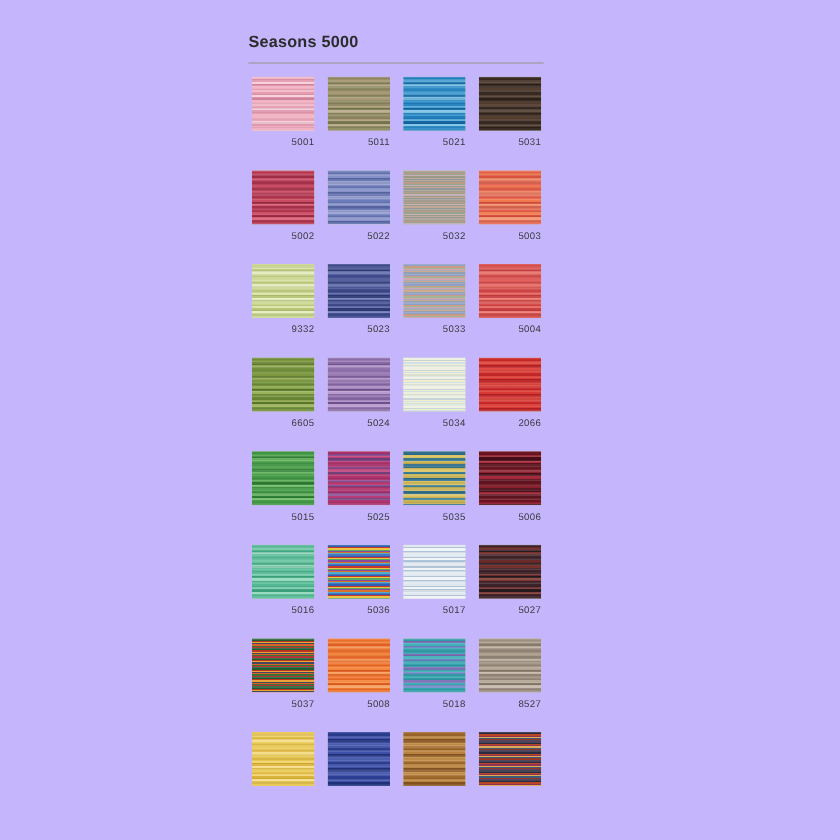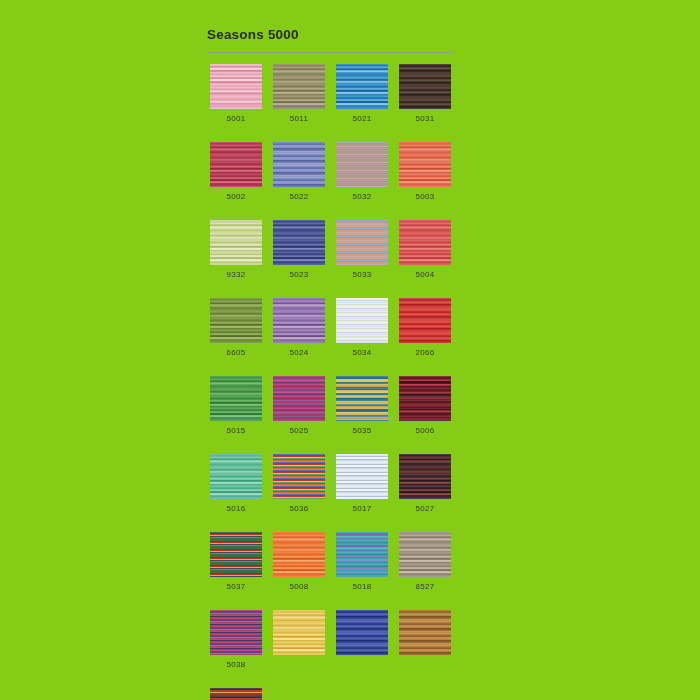--- a/index.html
+++ b/index.html
@@ -12,21 +12,21 @@
     height: 700px;
     overflow: hidden;
     font-family: "Liberation Sans", sans-serif;
     -webkit-font-smoothing: antialiased;
   }
 
   #catalog-page {
     position: relative;
     width: 700px;
     height: 700px;
-    background: #84cc16;
+    background: #c4b5fd;
   }
 
   #catalog-header {
     position: absolute;
     left: 207px;
     top: 27px;
     width: 246px;
   }
 
   #catalog-title {
@@ -86,21 +86,21 @@
       rgba(0,0,0,0.07) 2px,
       rgba(0,0,0,0.07) 3px,
       rgba(255,255,255,0.05) 3px,
       rgba(255,255,255,0.05) 4px
     );
     pointer-events: none;
   }
 
   .swatch-label {
     margin-top: 5px;
-    text-align: center;
+    text-align: right;
     font-size: 8px;
     line-height: 10px;
     color: #3a3a3a;
     letter-spacing: 0.3px;
   }
 </style>
 </head>
 <body>
 
 <div id="catalog-page">
@@ -301,27 +301,20 @@
         <div class="swatch-label">5018</div>
       </div>
       <div class="swatch-cell">
         <div class="swatch-chip" title="taupe grey">
           <div class="weave" style="background: repeating-linear-gradient(rgb(156, 141, 124) 0px, rgb(156, 141, 124) 2px, rgb(179, 166, 149) 2px, rgb(179, 166, 149) 4px, rgb(135, 122, 107) 4px, rgb(135, 122, 107) 6px, rgb(194, 182, 166) 6px, rgb(194, 182, 166) 8px, rgb(154, 140, 126) 8px, rgb(154, 140, 126) 11px);"></div>
           <div class="threads"></div>
         </div>
         <div class="swatch-label">8527</div>
       </div>
       <div class="swatch-cell">
-        <div class="swatch-chip" title="magenta multicolor">
-          <div class="weave" style="background: repeating-linear-gradient(rgb(176, 42, 94) 0px, rgb(176, 42, 94) 2px, rgb(106, 63, 140) 2px, rgb(106, 63, 140) 3px, rgb(217, 98, 58) 3px, rgb(217, 98, 58) 4px, rgb(138, 42, 74) 4px, rgb(138, 42, 74) 5px, rgb(201, 69, 111) 5px, rgb(201, 69, 111) 6px, rgb(74, 58, 112) 6px, rgb(74, 58, 112) 7px, rgb(168, 53, 96) 7px, rgb(168, 53, 96) 8px);"></div>
-          <div class="threads"></div>
-        </div>
-        <div class="swatch-label">5038</div>
-      </div>
-      <div class="swatch-cell">
         <div class="swatch-chip" title="golden yellow">
           <div class="weave" style="background: repeating-linear-gradient(rgb(232, 196, 74) 0px, rgb(232, 196, 74) 2px, rgb(240, 210, 107) 2px, rgb(240, 210, 107) 4px, rgb(220, 180, 56) 4px, rgb(220, 180, 56) 6px, rgb(245, 221, 138) 6px, rgb(245, 221, 138) 8px, rgb(230, 198, 82) 8px, rgb(230, 198, 82) 11px);"></div>
           <div class="threads"></div>
         </div>
       </div>
       <div class="swatch-cell">
         <div class="swatch-chip" title="royal blue">
           <div class="weave" style="background: repeating-linear-gradient(rgb(45, 63, 148) 0px, rgb(45, 63, 148) 3px, rgb(62, 80, 168) 3px, rgb(62, 80, 168) 6px, rgb(34, 51, 128) 6px, rgb(34, 51, 128) 9px, rgb(83, 100, 186) 9px, rgb(83, 100, 186) 12px);"></div>
           <div class="threads"></div>
         </div>

